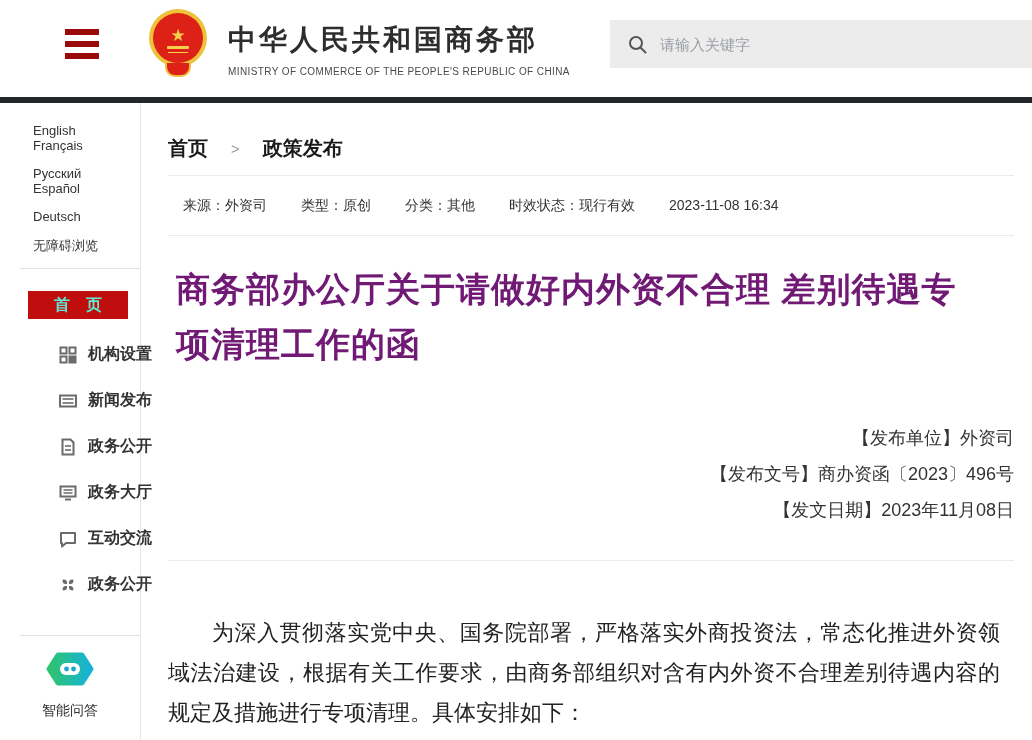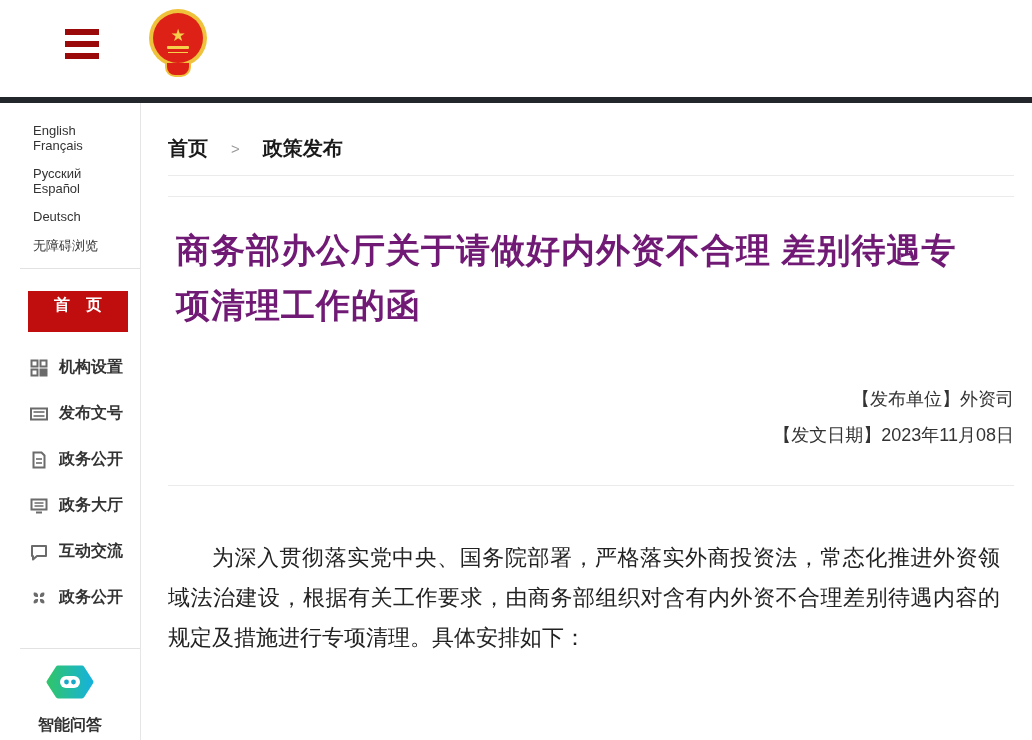--- a/index.html
+++ b/index.html
@@ -39,28 +39,28 @@
   
   .content { display:flex; height:637px; }
   .sidebar { width:141px; flex:0 0 141px; border-right:1px solid #e6e6e6; }
   .main { flex:1; padding:0 18px 0 27px; }
 
   
   .langs { padding:20px 0 0 33px; font-size:13px; color:#333; }
   .lang-row { margin-bottom:13px; }
   .lang-row a { color:#333; text-decoration:none; margin-right:9px; cursor:pointer; }
   .side-divider { border-top:1px solid #e2e2e2; margin-left:20px; }
-  .home-btn { margin:22px 0 0 28px; width:100px; height:41px; background:#c00d0d; color:#ffffff;
+  .home-btn { margin:22px 0 0 28px; width:100px; height:28px; background:#c00d0d; color:#5eead4;
               font-size:16px; font-weight:bold; text-align:center; line-height:28px; cursor:pointer; }
-  .menu { margin-top:6px; }
+  .menu { margin-top:6px;padding-left:29px; }
   .menu-item { display:flex; align-items:center; margin:25px 0 0 30px; cursor:pointer; }
   .menu-item svg { flex:0 0 18px; margin-right:11px; }
   .menu-item .lbl { font-size:16px; font-weight:bold; color:#333; white-space:nowrap; }
   .qa { text-align:center; padding:16px 0 20px 0; }
-  .qa-label { font-size:16px; color:#333; margin-top:12px; cursor:pointer;font-weight:bold; }
+  .qa-label { font-size:14px; color:#333; margin-top:12px; cursor:pointer; }
 
   
   .breadcrumb { display:flex; align-items:center; padding-top:32px; }
   .crumb { font-size:20px; font-weight:bold; color:#1a1a1a; text-decoration:none; cursor:pointer; }
   .crumb-sep { color:#999; font-size:15px; margin:0 23px; }
   .main-divider { border-top:1px solid #ebebeb; }
   .bc-divider { margin-top:13px; }
 
   .meta { display:flex; gap:34px; padding-left:15px; margin-top:21px;
           font-size:14px; color:#333; white-space:nowrap; }
@@ -88,21 +88,32 @@
   </div>
 
   <div class="emblem">
     <div class="emblem-inner">
       <span class="emblem-star">★</span>
       <span class="emblem-gate"></span>
     </div>
     <div class="emblem-base"></div>
   </div>
 
-
+  <div class="site-text">
+    <div class="site-title">中华人民共和国商务部</div>
+    <div class="site-subtitle">MINISTRY OF COMMERCE OF THE PEOPLE'S REPUBLIC OF CHINA</div>
+  </div>
+
+  <div class="search-box">
+    <svg width="19" height="19" viewBox="0 0 19 19">
+      <circle cx="8" cy="8" r="6" fill="none" stroke="#555" stroke-width="2"></circle>
+      <line x1="12.5" y1="12.5" x2="17.5" y2="17.5" stroke="#555" stroke-width="2" stroke-linecap="round"></line>
+    </svg>
+    <input class="search-input" type="text" placeholder="请输入关键字" style="">
+  </div>
 </div>
 
 <div class="top-bar"></div>
 
 <div class="content">
 
   <div class="sidebar">
     <div class="langs">
       <div class="lang-row">
         <a>English</a>
@@ -133,21 +144,21 @@
           <rect x="10.5" y="10.5" width="6" height="6" fill="#6b6b6b" stroke="#6b6b6b" stroke-width="2"></rect>
         </svg>
         <span class="lbl">机构设置</span>
       </div>
       <div class="menu-item">
         <svg width="18" height="18" viewBox="0 0 18 18">
           <rect x="1" y="3.5" width="16" height="11" fill="none" stroke="#6b6b6b" stroke-width="2"></rect>
           <line x1="3.5" y1="7" x2="14.5" y2="7" stroke="#6b6b6b" stroke-width="1.6"></line>
           <line x1="3.5" y1="11" x2="14.5" y2="11" stroke="#6b6b6b" stroke-width="1.6"></line>
         </svg>
-        <span class="lbl">发布文号</span>
+        <span class="lbl">新闻发布</span>
       </div>
       <div class="menu-item">
         <svg width="18" height="18" viewBox="0 0 18 18">
           <path d="M3.5 1.5 h8 l3 3 v12 h-11 z" fill="none" stroke="#6b6b6b" stroke-width="2"></path>
           <line x1="6" y1="8" x2="12" y2="8" stroke="#6b6b6b" stroke-width="1.6"></line>
           <line x1="6" y1="12" x2="12" y2="12" stroke="#6b6b6b" stroke-width="1.6"></line>
         </svg>
         <span class="lbl">政务公开</span>
       </div>
       <div class="menu-item">
@@ -199,26 +210,34 @@
   </div>
 
   <div class="main">
     <div class="breadcrumb">
       <a class="crumb">首页</a>
       <span class="crumb-sep">&gt;</span>
       <a class="crumb">政策发布</a>
     </div>
     <div class="main-divider bc-divider"></div>
 
+    <div class="meta">
+      <span>来源：外资司</span>
+      <span>类型：原创</span>
+      <span>分类：其他</span>
+      <span>时效状态：现行有效</span>
+      <span>2023-11-08 16:34</span>
+    </div>
     <div class="main-divider" style="margin-top:20px;"></div>
 
     <h1 class="article-title">商务部办公厅关于请做好内外资不合理 差别待遇专项清理工作的函</h1>
 
     <div class="pub-details">
       <div>【发布单位】外资司</div>
+      <div>【发布文号】商办资函〔2023〕496号</div>
       <div>【发文日期】2023年11月08日</div>
     </div>
 
     <div class="main-divider details-divider"></div>
 
     <p class="body-text">为深入贯彻落实党中央、国务院部署，严格落实外商投资法，常态化推进外资领域法治建设，根据有关工作要求，由商务部组织对含有内外资不合理差别待遇内容的规定及措施进行专项清理。具体安排如下：</p>
   </div>
 </div>
 
 </body></html>

